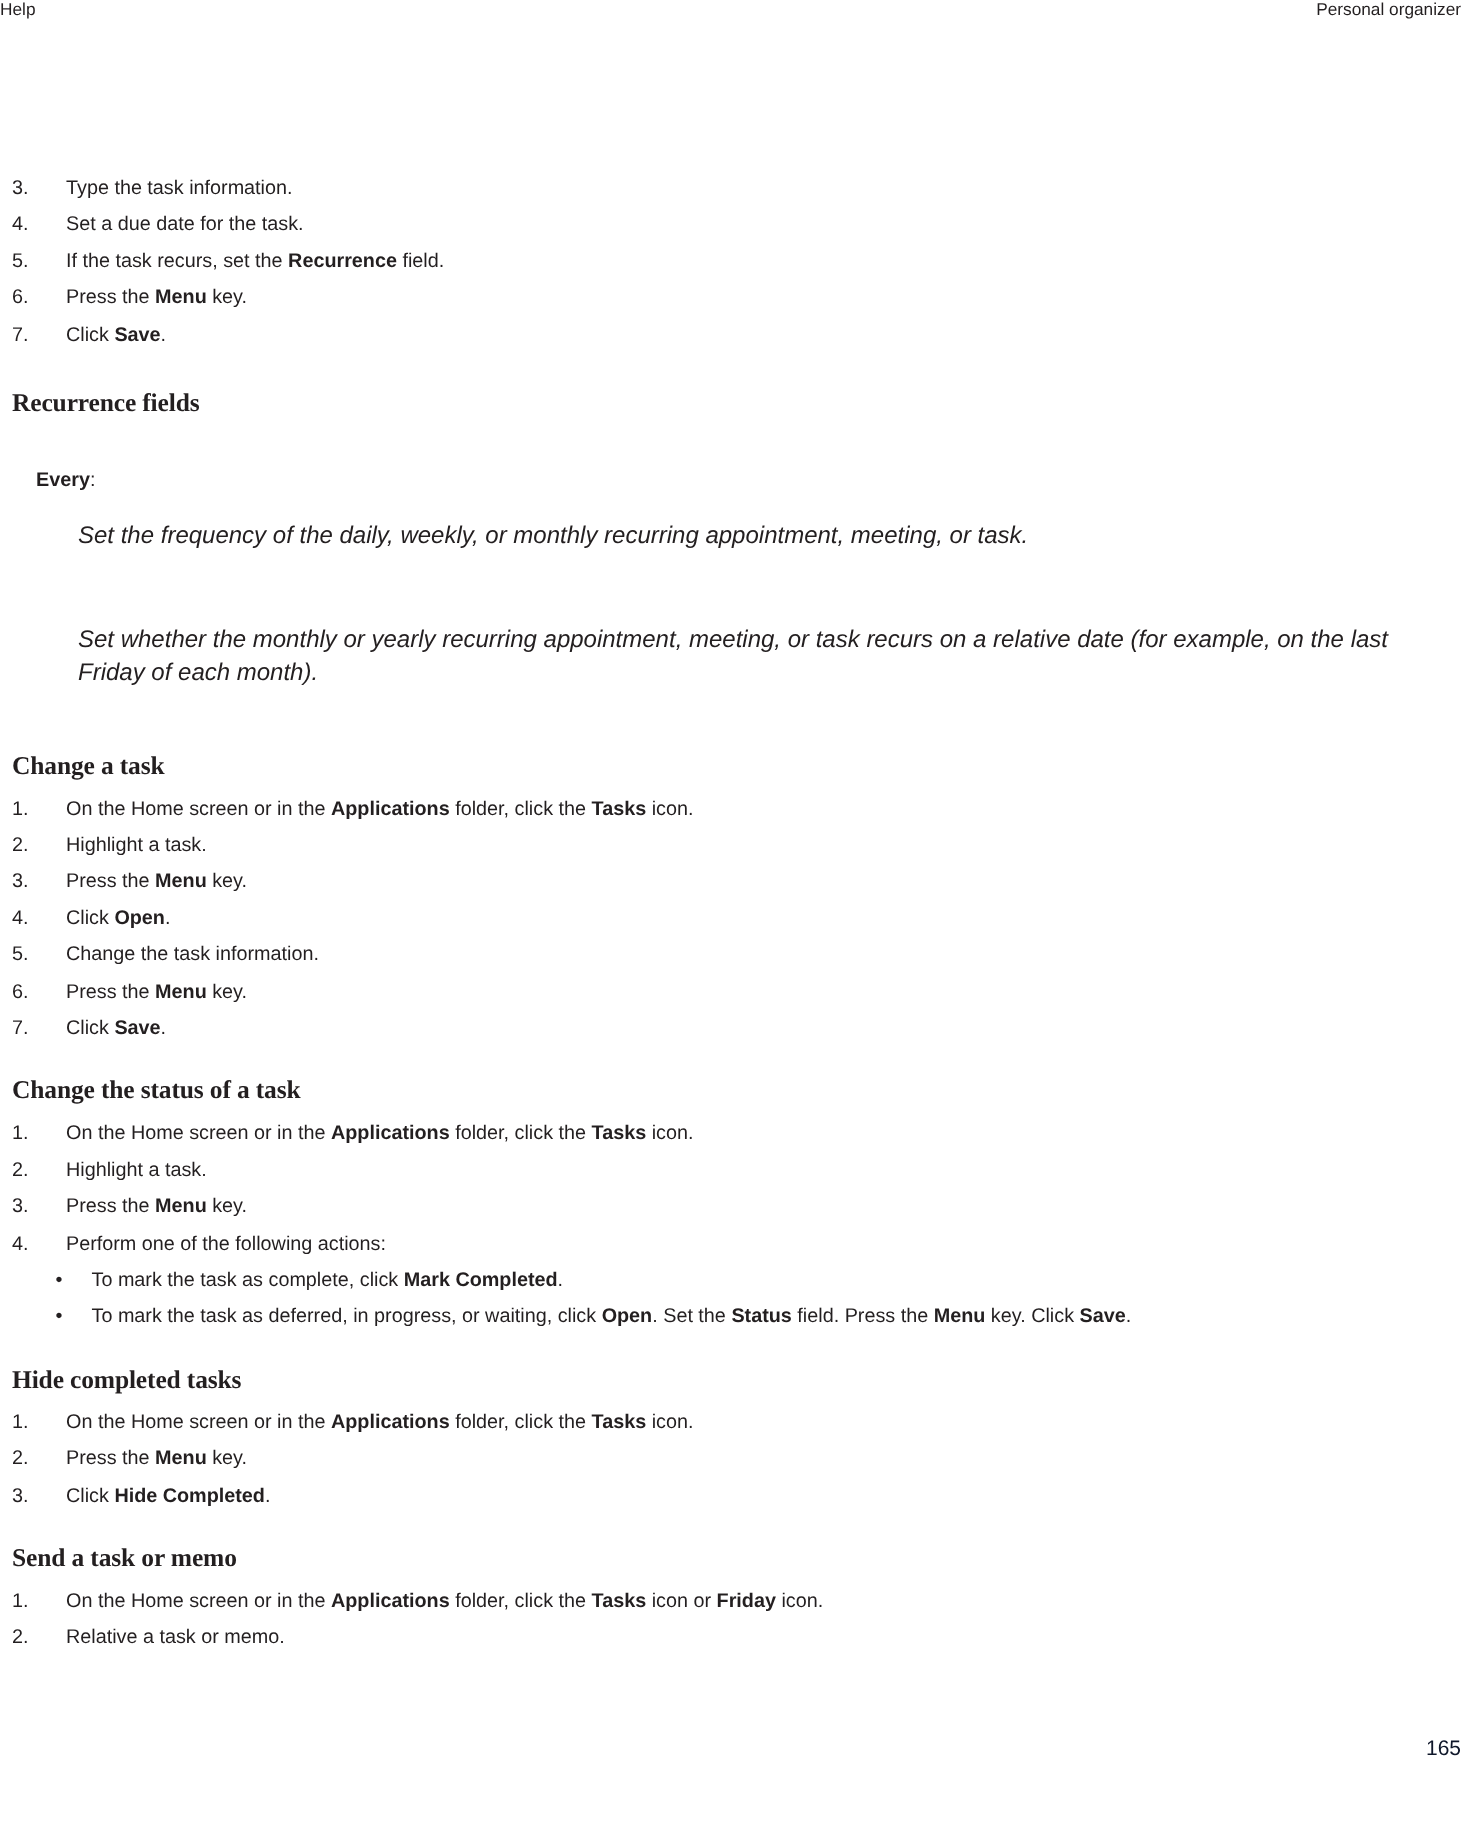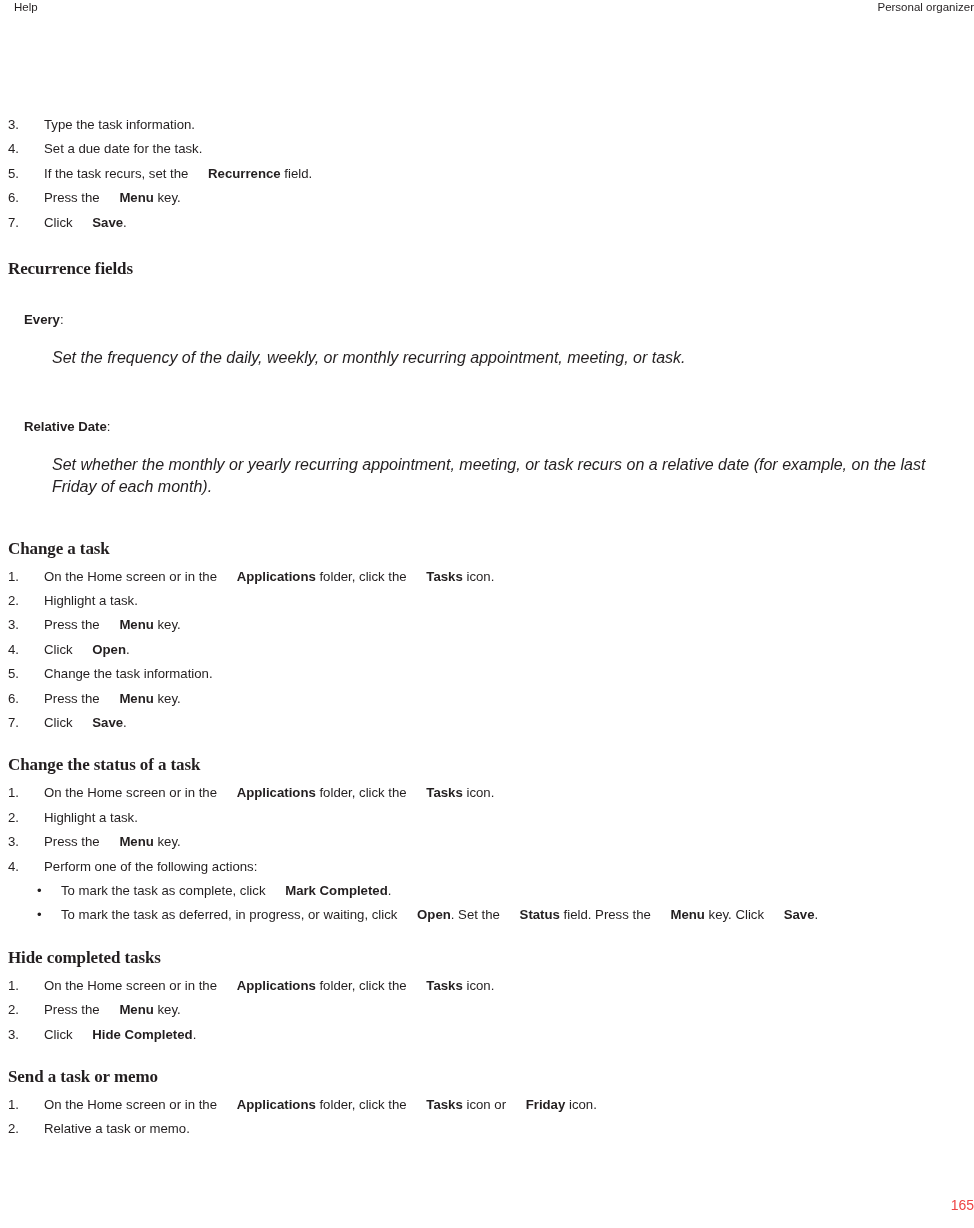--- a/index.html
+++ b/index.html
@@ -29,21 +29,21 @@
     left: 0px;
     width: 974px;
     height: 22px;
     display: flex;
     justify-content: space-between;
     align-items: flex-start;
     font-size: 11.5px;
     line-height: 14px;
     color: #231f20;
   }
-  .running-header .left  { padding-left: 14px; }
+  .running-header .left  { padding-left: 0px; }
   .running-header .right { padding-right: 0px; text-align: left; }
 
   
   .content {
     position: absolute;
     left: 8px;
     top: 113px;
     width: 950px;
   }
 
@@ -117,32 +117,32 @@
   .def-desc {
     font-size: 16px;
     line-height: 22.5px;
     color: #231f20;
     margin: 16px;
     padding-left: 28px;
     font-style: italic;
   }
   .def-spacer { height: 14px; }
 
-  b, .b { font-weight: bold; margin-left: 16px; }
+  b, .b { font-weight: bold; }
 
   
   .page-number {
     position: absolute;
     right: 0px;
-    top: 1196px;
+    top: 1156px;
     width: 974px;
     text-align: right;
     font-size: 14px;
     line-height: 18px;
-    color: #ef4444;
+    color: #0f172a;
   }
 
   .sp-6  { height: 6px; }
   .sp-14 { height: 14px; }
   .sp-20 { height: 20px; }
   .sp-24 { height: 24px; }
 </style>
 </head>
 <body>
 
@@ -164,21 +164,20 @@
       </ol>
 
     <div class="sp-24"></div>
 
     <h2 class="section-heading">Recurrence fields</h2>
     <div class="sp-14"></div>
     <div class="deflist">
         <div class="def-term"><span class="term-name">Every</span><span>:</span></div>
         <div class="def-desc">Set the frequency of the daily, weekly, or monthly recurring appointment, meeting, or task.</div>
         <div class="def-spacer"></div>
-        <div class="def-term"><span class="term-name">Relative Date</span><span>:</span></div>
         <div class="def-desc">Set whether the monthly or yearly recurring appointment, meeting, or task recurs on a relative date (for example, on the last Friday of each month).</div>
       </div>
 
     <div class="sp-24"></div>
 
     <h2 class="section-heading">Change a task</h2>
     <div class="sp-6"></div>
     <ol class="steps">
         <li><span class="num">1.</span><span><span>On the Home screen or in the </span><b>Applications</b><span> folder, click the </span><b>Tasks</b><span> icon.</span></span></li>
         <li><span class="num">2.</span><span><span>Highlight a task.</span></span></li>

